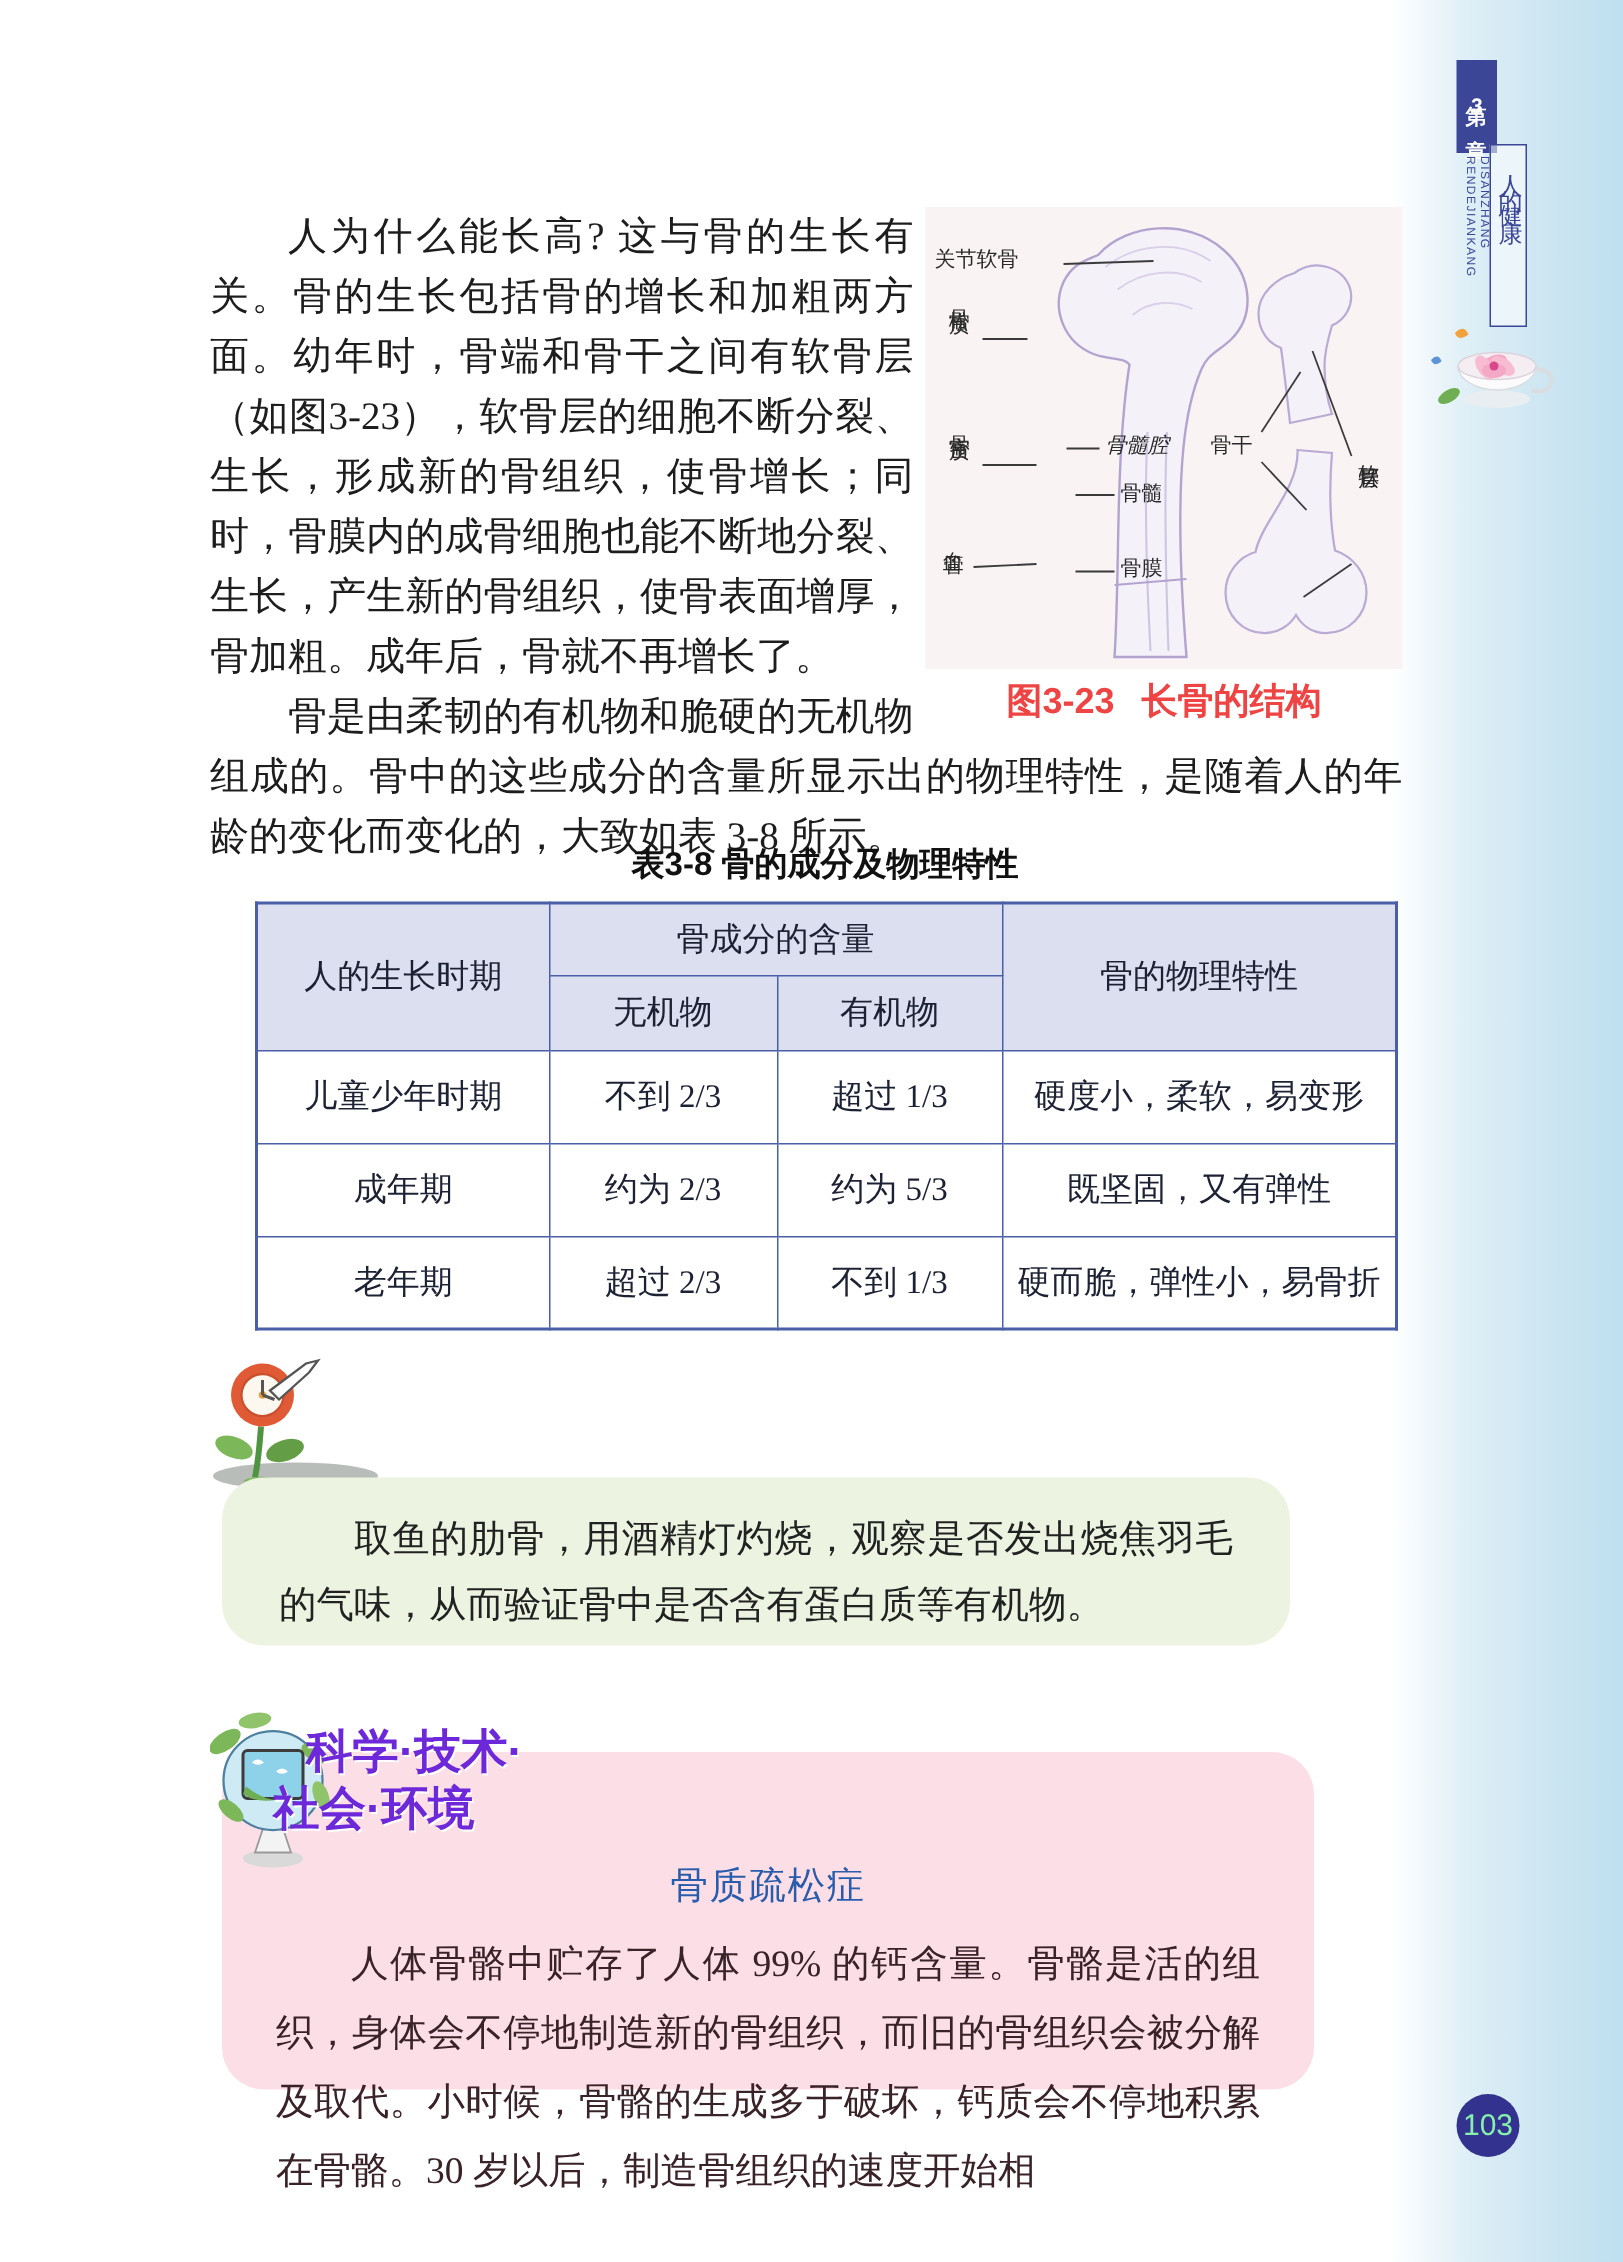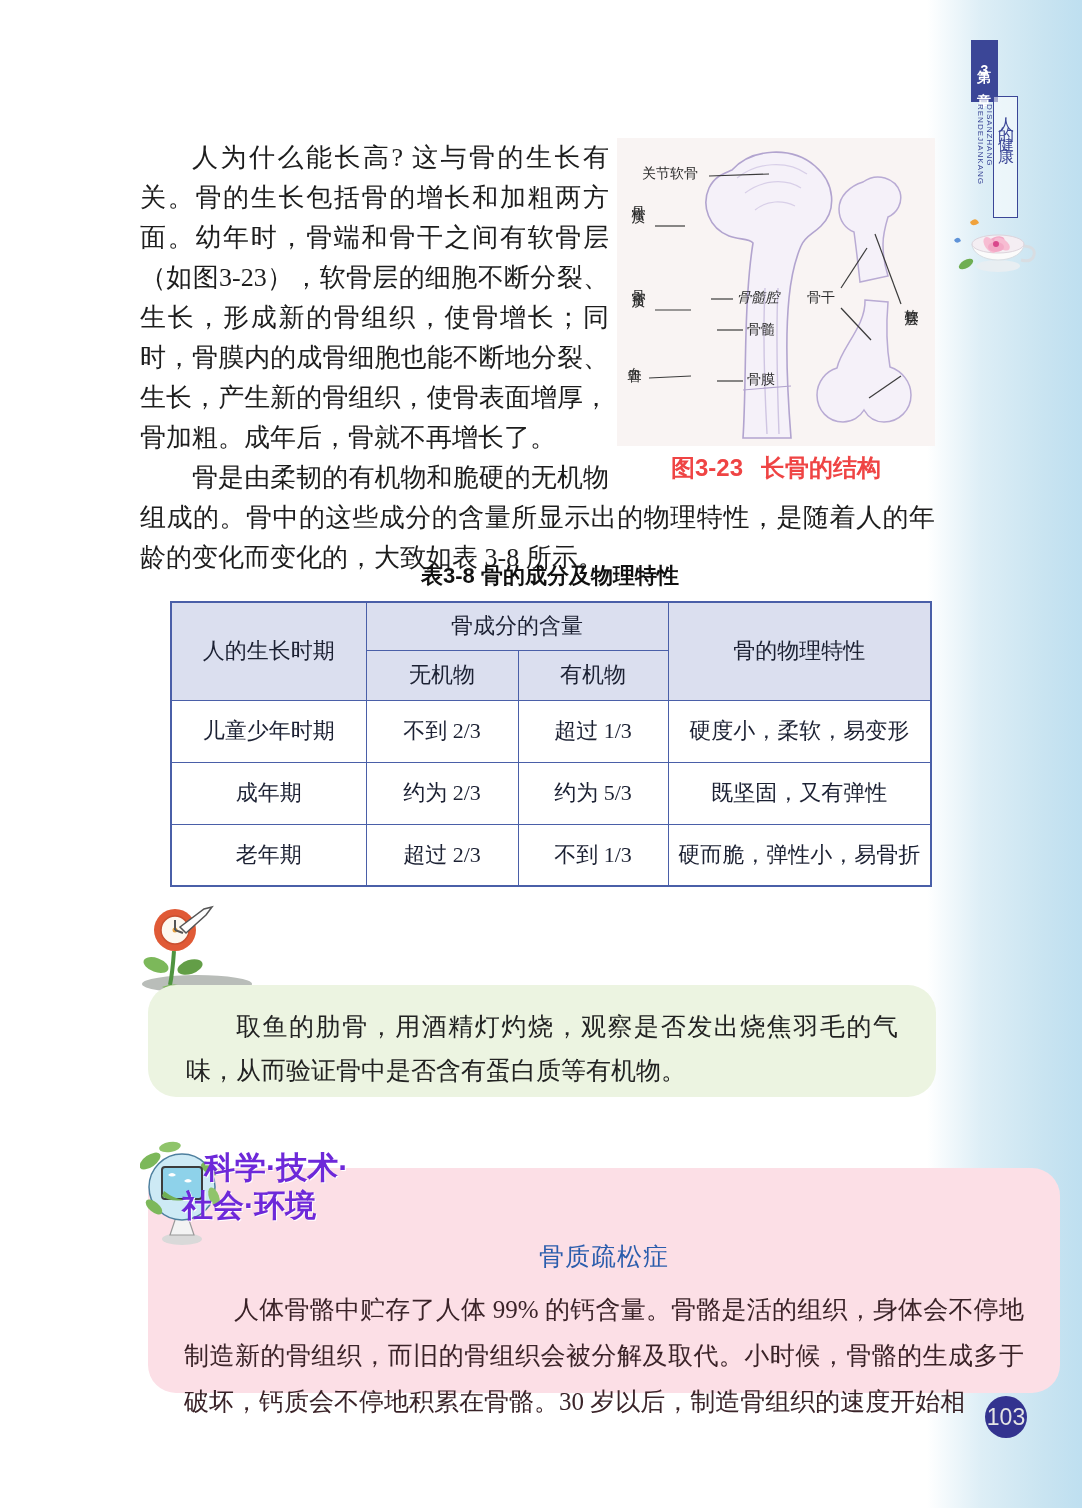--- a/index.html
+++ b/index.html
@@ -34,23 +34,23 @@
     position:absolute; left:993px; top:96px; width:25px; height:122px;
     border:1px solid #3b4697; background:rgba(255,255,255,0.55);
     writing-mode:vertical-rl; text-orientation:upright;
     font-size:16px; letter-spacing:10px; color:#3b4697;
     display:flex; align-items:center; justify-content:flex-start;
     padding-top:7px;
   }
   .teacup { position:absolute; left:950px; top:214px; }
   .page-circle {
     position:absolute; left:971px; top:1396px; width:42px; height:42px;
-    border-radius:50%; background:#33338f; color:#e5e5e5;
+    border-radius:50%; background:#33338f; color:#86efac;
     display:flex; align-items:center; justify-content:center;
-    font-size:23px; font-family:"Liberation Sans","DejaVu Sans",sans-serif;margin-left:14px;
+    font-size:20px; font-family:"Liberation Sans","DejaVu Sans",sans-serif;
   }
   
   .paragraphs {
     position:absolute; left:140px; top:138px; width:795px;
     font-size:26px; line-height:40px; text-align:justify; color:#1d1d1d;
   }
   .paragraphs p { text-indent:2em; }
   
   .figure-wrap { float:right; width:318px; height:355px; margin-left:8px; }
   .figure-canvas {
@@ -93,35 +93,35 @@
   .activity { position:absolute; left:140px; top:903px; width:800px; height:195px; }
   .activity-shadow {
     position:absolute; left:2px; top:72px; width:110px; height:18px;
     background:#b9bdb9; border-radius:50%;
   }
   .activity-label {
     position:absolute; left:62px; top:46px; font-size:32px; font-weight:bold;
     color:#2fa43a; font-family:"Liberation Sans","DejaVu Sans",sans-serif;margin-top:32px;
   }
   .green-box {
-    position:absolute; left:8px; top:82px; width:788px; height:112px;
+    position:absolute; left:8px; top:82px; width:712px; height:112px;
     background:#ecf4e1; border-radius:28px;
   }
   .green-box .box-text {
     padding:20px 38px 0 38px; font-size:25px; line-height:44px;
     text-indent:2em; text-align:justify; color:#222;
   }
   
   .stse { position:absolute; left:140px; top:1133px; width:800px; height:270px; }
   .stse-shadow {
     position:absolute; left:52px; top:96px; width:330px; height:30px;
     background:#c3c3c3; border-radius:50%;
   }
   .pink-box {
-    position:absolute; left:8px; top:35px; width:912px; height:225px;
+    position:absolute; left:8px; top:35px; width:728px; height:225px;
     background:#fcdfe6; border-radius:28px;
   }
   .stse-label {
     position:absolute; font-size:31px; font-weight:bold; color:#6d28d9;
     font-family:"Liberation Sans","DejaVu Sans",sans-serif; white-space:nowrap;
     text-shadow:1px 1px 0 #fff;
   }
   .stse-label.l1 { left:64px; top:14px; }
   .stse-label.l2 { left:42px; top:52px; }
   .stse-title {
@@ -181,21 +181,21 @@
           <path d="M94,161 L116,161"></path>
           <path d="M100,192 L126,192"></path>
           <path d="M32,240 L74,238"></path>
           <path d="M100,243 L126,243"></path>
           <path d="M224,150 L250,110"></path>
           <path d="M224,170 L254,202"></path>
           <path d="M284,166 L258,96"></path>
           <path d="M284,238 L252,260"></path>
         </g>
       </svg>
-      <div class="fig-label" style="left:6px; top:28px;margin-left:19px;">关节软骨</div>
+      <div class="fig-label" style="left:6px; top:28px;">关节软骨</div>
       <div class="fig-label vert" style="left:13px; top:56px;">骨松质</div>
       <div class="fig-label vert" style="left:13px; top:140px;">骨密质</div>
       <div class="fig-label" style="left:120px; top:152px;font-style:italic;">骨髓腔</div>
       <div class="fig-label" style="left:130px; top:184px;">骨髓</div>
       <div class="fig-label vert" style="left:9px; top:218px;">血管</div>
       <div class="fig-label" style="left:130px; top:234px;">骨膜</div>
       <div class="fig-label" style="left:190px; top:152px;">骨干</div>
       <div class="fig-label vert" style="left:286px; top:160px;">软骨层</div>
     </div>
     <div class="figure-caption">

